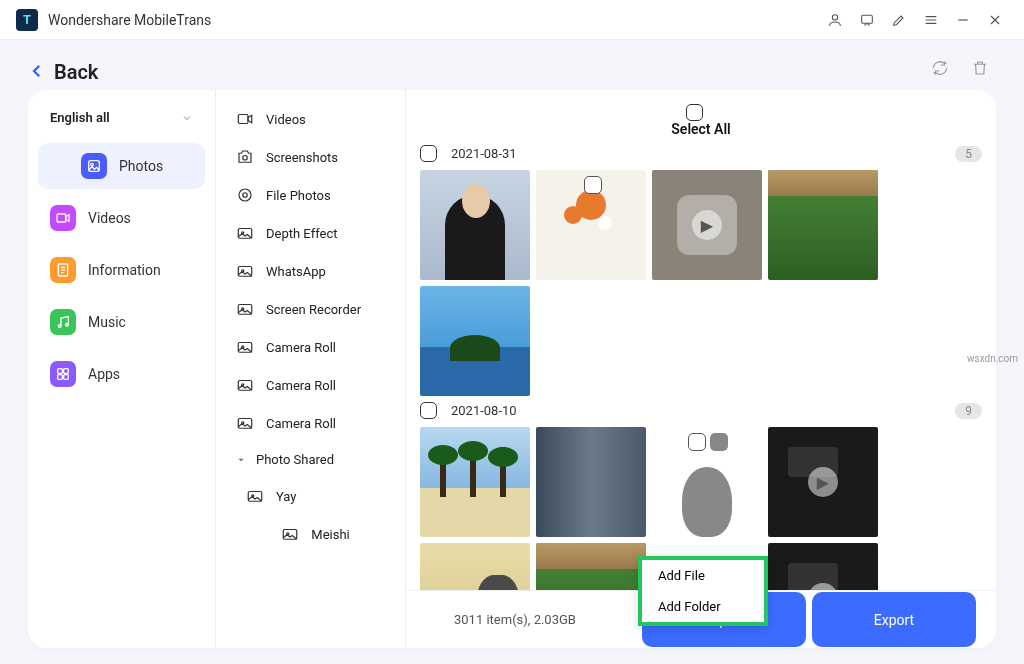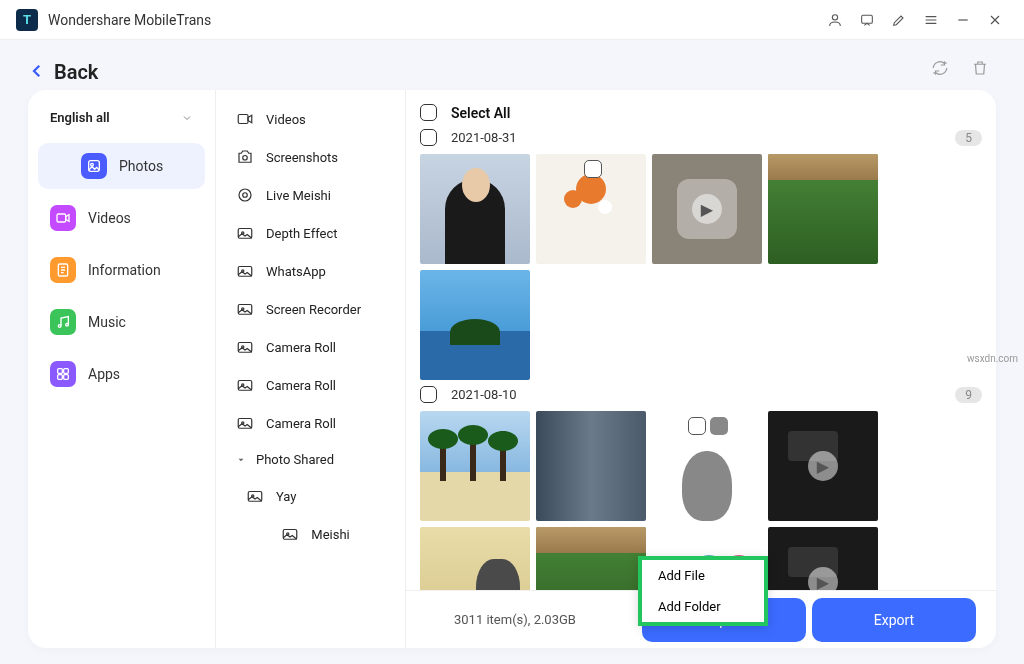--- a/index.html
+++ b/index.html
@@ -19,31 +19,31 @@
 .langsel svg{width:12px;height:12px;color:#888;}
 .cat { display:flex; align-items:center; padding: 10px 12px; border-radius: 10px; font-size: 14px; color:#333; cursor:pointer; margin-bottom: 6px; }
 .cat.active { background: #eef2ff; padding-left: 43px; }
 .cat .ico { width: 26px; height: 26px; border-radius: 7px; margin-right: 12px; display:flex;align-items:center;justify-content:center; color:#fff;}
 .col2 { width: 190px; border-right: 1px solid #eee; padding: 10px 6px; overflow-y:auto; }
 .sub { display:flex; align-items:center; padding: 10px 14px; font-size: 13px; color:#222; cursor:pointer; }
 .sub svg{width:18px;height:18px;margin-right:12px;color:#333;}
 .sub .tri{width:10px;height:10px;margin-right:10px;color:#666;}
 .col3 { flex:1; position:relative; overflow:hidden; }
 .scrollarea { position:absolute; top:0; left:0; right:0; bottom:58px; overflow-y:auto; padding: 10px 14px; }
-.selrow { display:flex; align-items:center; font-size:14px; font-weight:600; color:#111; margin: 4px 0 8px; }
+.selrow { display:flex; align-items:center; font-size:14px; font-weight:600; color:#111; margin: 4px 0 8px; flex-direction: column; }
 .chk { width:17px;height:17px;border:1.5px solid #333;border-radius:5px;margin-right:14px;cursor:pointer;background:#fff; }
 .grouphdr { display:flex; align-items:center; font-size:13px; color:#333; margin: 6px 0 8px; }
 .grouphdr .count { margin-left:auto; background:#e6e6e6; color:#888; padding: 1px 10px; border-radius:10px; font-size:12px; }
 .grid { display:flex; flex-wrap:wrap; gap:6px; margin-bottom:4px; }
 .thumb { width:110px; height:110px; background:#ccc; border-radius:2px; position:relative; overflow:hidden; cursor:pointer; }
 .thumb.selected::after{content:"";position:absolute;top:6px;right:6px;width:16px;height:16px;border:1.5px solid #555;border-radius:5px;background:#fff;}
 .thumb .play{position:absolute;top:50%;left:50%;transform:translate(-50%,-50%);width:30px;height:30px;border-radius:50%;background:rgba(255,255,255,0.5);display:flex;align-items:center;justify-content:center;color:#555;}
 .footer { position:absolute; bottom:0; left:0; right:0; height:58px; display:flex; align-items:center; padding: 0 20px; background:#fff; border-top:1px solid #f0f0f0; }
 .footer .stats{font-size:13px;color:#555;flex:1;padding-left:28px;}
-.bigbtn { width:164px; height:44px; border-radius:10px; background:#3b6bff; color:#fff; font-size:14px; display:flex;align-items:center;justify-content:center;cursor:pointer;margin-left:6px;border:none; }
+.bigbtn { width:164px; height:55px; border-radius:10px; background:#3b6bff; color:#fff; font-size:14px; display:flex;align-items:center;justify-content:center;cursor:pointer;margin-left:6px;border:none; }
 .ctxmenu { position:absolute; background:#fff; border:4px solid #22c55e; box-shadow:0 2px 10px rgba(0,0,0,0.15); font-size:13px; width:130px; }
 .ctxmenu div{padding:8px 16px;cursor:pointer;}
 .watermark{position:absolute;right:6px;bottom:300px;transform:rotate(0);font-size:10px;color:#999;z-index:1;}
 
 .t-portrait{background:linear-gradient(#c7d4e2,#aab9cc);}
 .t-portrait::before{content:"";position:absolute;left:25px;bottom:0;width:60px;height:85px;background:#1a1a1a;border-radius:30px 30px 0 0;}
 .t-portrait::after{content:"";position:absolute;left:42px;top:14px;width:28px;height:34px;background:#e8c9a8;border-radius:50%;}
 .t-flowers{background:#f5f2ec;}
 .t-flowers::before{content:"";position:absolute;left:40px;top:20px;width:30px;height:30px;background:#e87a2e;border-radius:50%;box-shadow:-18px 10px 0 -6px #e87a2e, 14px 18px 0 -8px #fff;}
 .t-flowers::after{content:"";position:absolute;left:48px;top:50px;width:3px;height:50px;background:#5a7a3a;}
@@ -201,21 +201,21 @@
             <path d="M4 7h3l2-3h6l2 3h3v12H4z"></path>
             <circle cx="12" cy="13" r="3"></circle>
           </svg>
           <span>Screenshots</span>
         </div>
         <div class="sub">
           <svg viewBox="0 0 24 24" fill="none" stroke="currentColor" stroke-width="1.6">
             <circle cx="12" cy="12" r="8"></circle>
             <circle cx="12" cy="12" r="3"></circle>
           </svg>
-          <span>Live Meishi</span>
+          <span>File Photos</span>
         </div>
         <div class="sub">
           <svg viewBox="0 0 24 24" fill="none" stroke="currentColor" stroke-width="1.6">
             <rect x="3" y="6" width="18" height="13" rx="2"></rect>
             <circle cx="9" cy="12" r="1.5"></circle>
             <path d="M3 17l5-4 4 3 3-2 6 5"></path>
           </svg>
           <span>Depth Effect</span>
         </div>
         <div class="sub">

